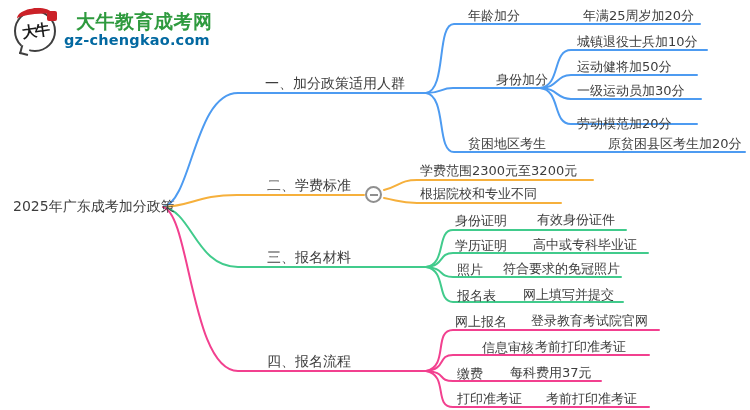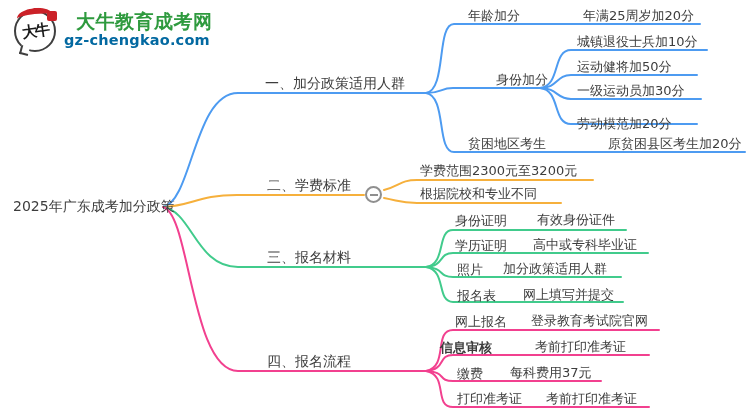--- a/index.html
+++ b/index.html
@@ -92,27 +92,27 @@
   </div>
   <div class="lbl small" style="left:420px;top:163px;">学费范围2300元至3200元</div>
   <div class="lbl small" style="left:420px;top:186px;">根据院校和专业不同</div>
 
   <div class="lbl" style="left:267px;top:250px;">三、报名材料</div>
   <div class="lbl small" style="left:455px;top:213px;">身份证明</div>
   <div class="lbl small" style="left:537px;top:212px;">有效身份证件</div>
   <div class="lbl small" style="left:455px;top:238px;">学历证明</div>
   <div class="lbl small" style="left:533px;top:237px;">高中或专科毕业证</div>
   <div class="lbl small" style="left:457px;top:262px;">照片</div>
-  <div class="lbl small" style="left:503px;top:261px;">加分政策适用人群</div>
+  <div class="lbl small" style="left:503px;top:261px;">符合要求的免冠照片</div>
   <div class="lbl small" style="left:457px;top:288px;">报名表</div>
   <div class="lbl" style="left:267px;top:354px;">四、报名流程</div>
 
   <div class="lbl small" style="left:523px;top:287px;">网上填写并提交</div>
   <div class="lbl small" style="left:455px;top:314px;">网上报名</div>
   <div class="lbl small" style="left:531px;top:313px;">登录教育考试院官网</div>
-  <div class="lbl small" style="left:440px;top:340px;font-weight:bold;">信息审核</div>
+  <div class="lbl small" style="left:482px;top:340px;">信息审核</div>
   <div class="lbl small" style="left:535px;top:339px;">考前打印准考证</div>
   <div class="lbl small" style="left:457px;top:366px;">缴费</div>
   <div class="lbl small" style="left:510px;top:365px;">每科费用37元</div>
   <div class="lbl small" style="left:457px;top:391px;">打印准考证</div>
   <div class="lbl small" style="left:546px;top:391px;">考前打印准考证</div>
 
 </div>
 
 </body></html>

